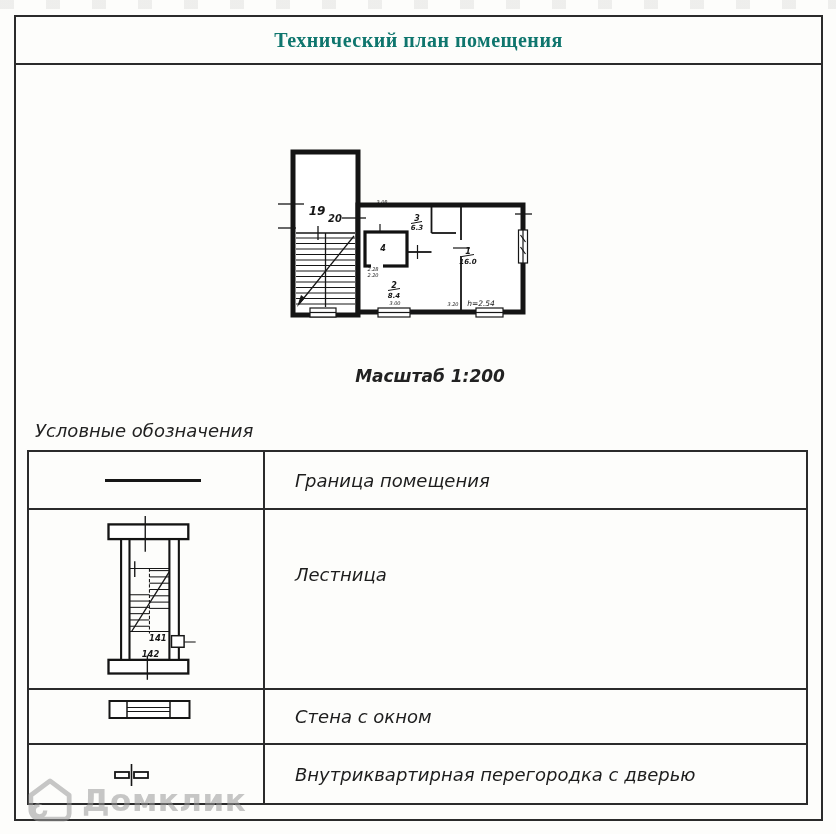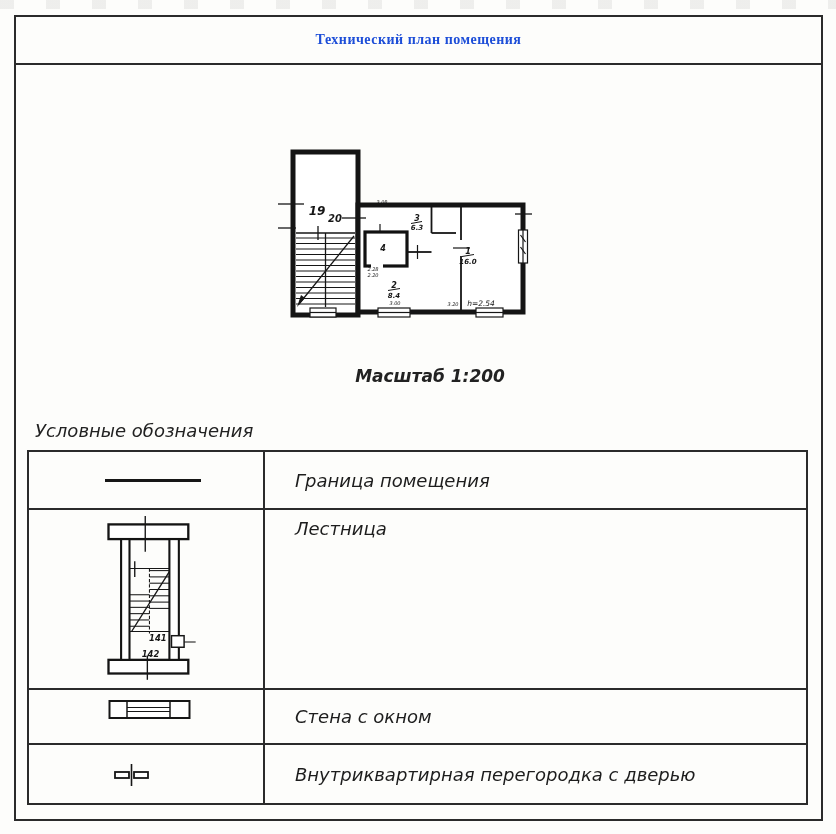--- a/index.html
+++ b/index.html
@@ -19,21 +19,21 @@
   .frame{
     position:absolute;left:14px;top:15px;width:809px;height:806px;
     border:2px solid #2b2b2b;box-sizing:border-box;background:transparent;
   }
   .title-band{
     position:absolute;left:14px;top:15px;width:809px;height:50px;
     display:flex;align-items:center;justify-content:center;
   }
   .title-band .t{
     font-family:"Liberation Serif","DejaVu Serif",serif;
-    font-weight:bold;font-size:14px;letter-spacing:.5px;color:#1d4ed8;
+    font-weight:bold;font-size:20px;letter-spacing:.5px;color:#0f766e;
   }
   .title-sep{position:absolute;left:14px;top:63px;width:809px;height:2px;background:#2b2b2b;}
   .plan-wrap{position:absolute;left:270px;top:140px;width:262px;height:192px;}
   .scale-label{
     position:absolute;left:300px;top:366px;width:260px;text-align:center;
     font-style:oblique;font-weight:bold;font-size:17px;color:#222;
   }
   .legend-heading{
     position:absolute;left:35px;top:420px;
     font-style:oblique;font-size:18px;color:#222;
@@ -44,21 +44,21 @@
     display:flex;flex-direction:column;
   }
   .lrow{display:flex;border-bottom:2px solid #2b2b2b;box-sizing:border-box;}
   .lrow:last-child{border-bottom:none;flex:1;}
   .r1{height:58px;} .r2{height:180px;} .r3{height:55px;}
   .sym{width:208px;border-right:2px solid #2b2b2b;box-sizing:border-box;position:relative;margin-left:28px;}
   .lab{
     flex:1;display:flex;align-items:center;padding-left:30px;
     font-style:oblique;font-size:18px;color:#1d1d1d;
   }
-  .lab.top{align-items:flex-start;padding-top:8px;}
+  .lab.top{align-items:flex-start;padding-top:8px;margin-top:46px;}
   .boundary-line{position:absolute;left:48px;top:27px;width:96px;height:3px;background:#161616;}
   .sym svg{position:absolute;}
   .watermark{
     position:absolute;left:27px;top:774px;height:52px;
     display:flex;align-items:center;gap:9px;
     opacity:.55;pointer-events:none;
   }
   .watermark .wm-text{
     font-size:31px;font-weight:bold;color:#9a9a9a;letter-spacing:.5px;
     font-family:"DejaVu Sans",sans-serif;
@@ -237,13 +237,21 @@
         <svg style="left:56px;top:17px;" width="44" height="26" viewBox="0 0 44 26">
           <rect x="2" y="10" width="14" height="6" fill="#fff" stroke="#161616" stroke-width="1.8"></rect>
           <rect x="21" y="10" width="14" height="6" fill="#fff" stroke="#161616" stroke-width="1.8"></rect>
           <line x1="18.5" y1="2" x2="18.5" y2="24" stroke="#161616" stroke-width="1.6"></line>
         </svg>
       </div>
       <div class="lab">Внутриквартирная перегородка с дверью</div>
     </div>
   </div>
 
+  <div class="watermark">
+    <svg width="46" height="46" viewBox="0 0 48 48">
+      <path d="M24 4 L44 19 V38 a6 6 0 0 1 -6 6 H14 a10 10 0 0 1 -10 -10 V19 Z" fill="none" stroke="#9a9a9a" stroke-width="5" stroke-linejoin="round"></path>
+      <circle cx="13" cy="35" r="6.5" fill="#fdfdfb" stroke="none"></circle>
+      <path d="M13 29 a6 6 0 1 0 6 6" fill="none" stroke="#9a9a9a" stroke-width="4.5"></path>
+    </svg>
+    <span class="wm-text">Домклик</span>
+  </div>
 </div>
 
 </body></html>

